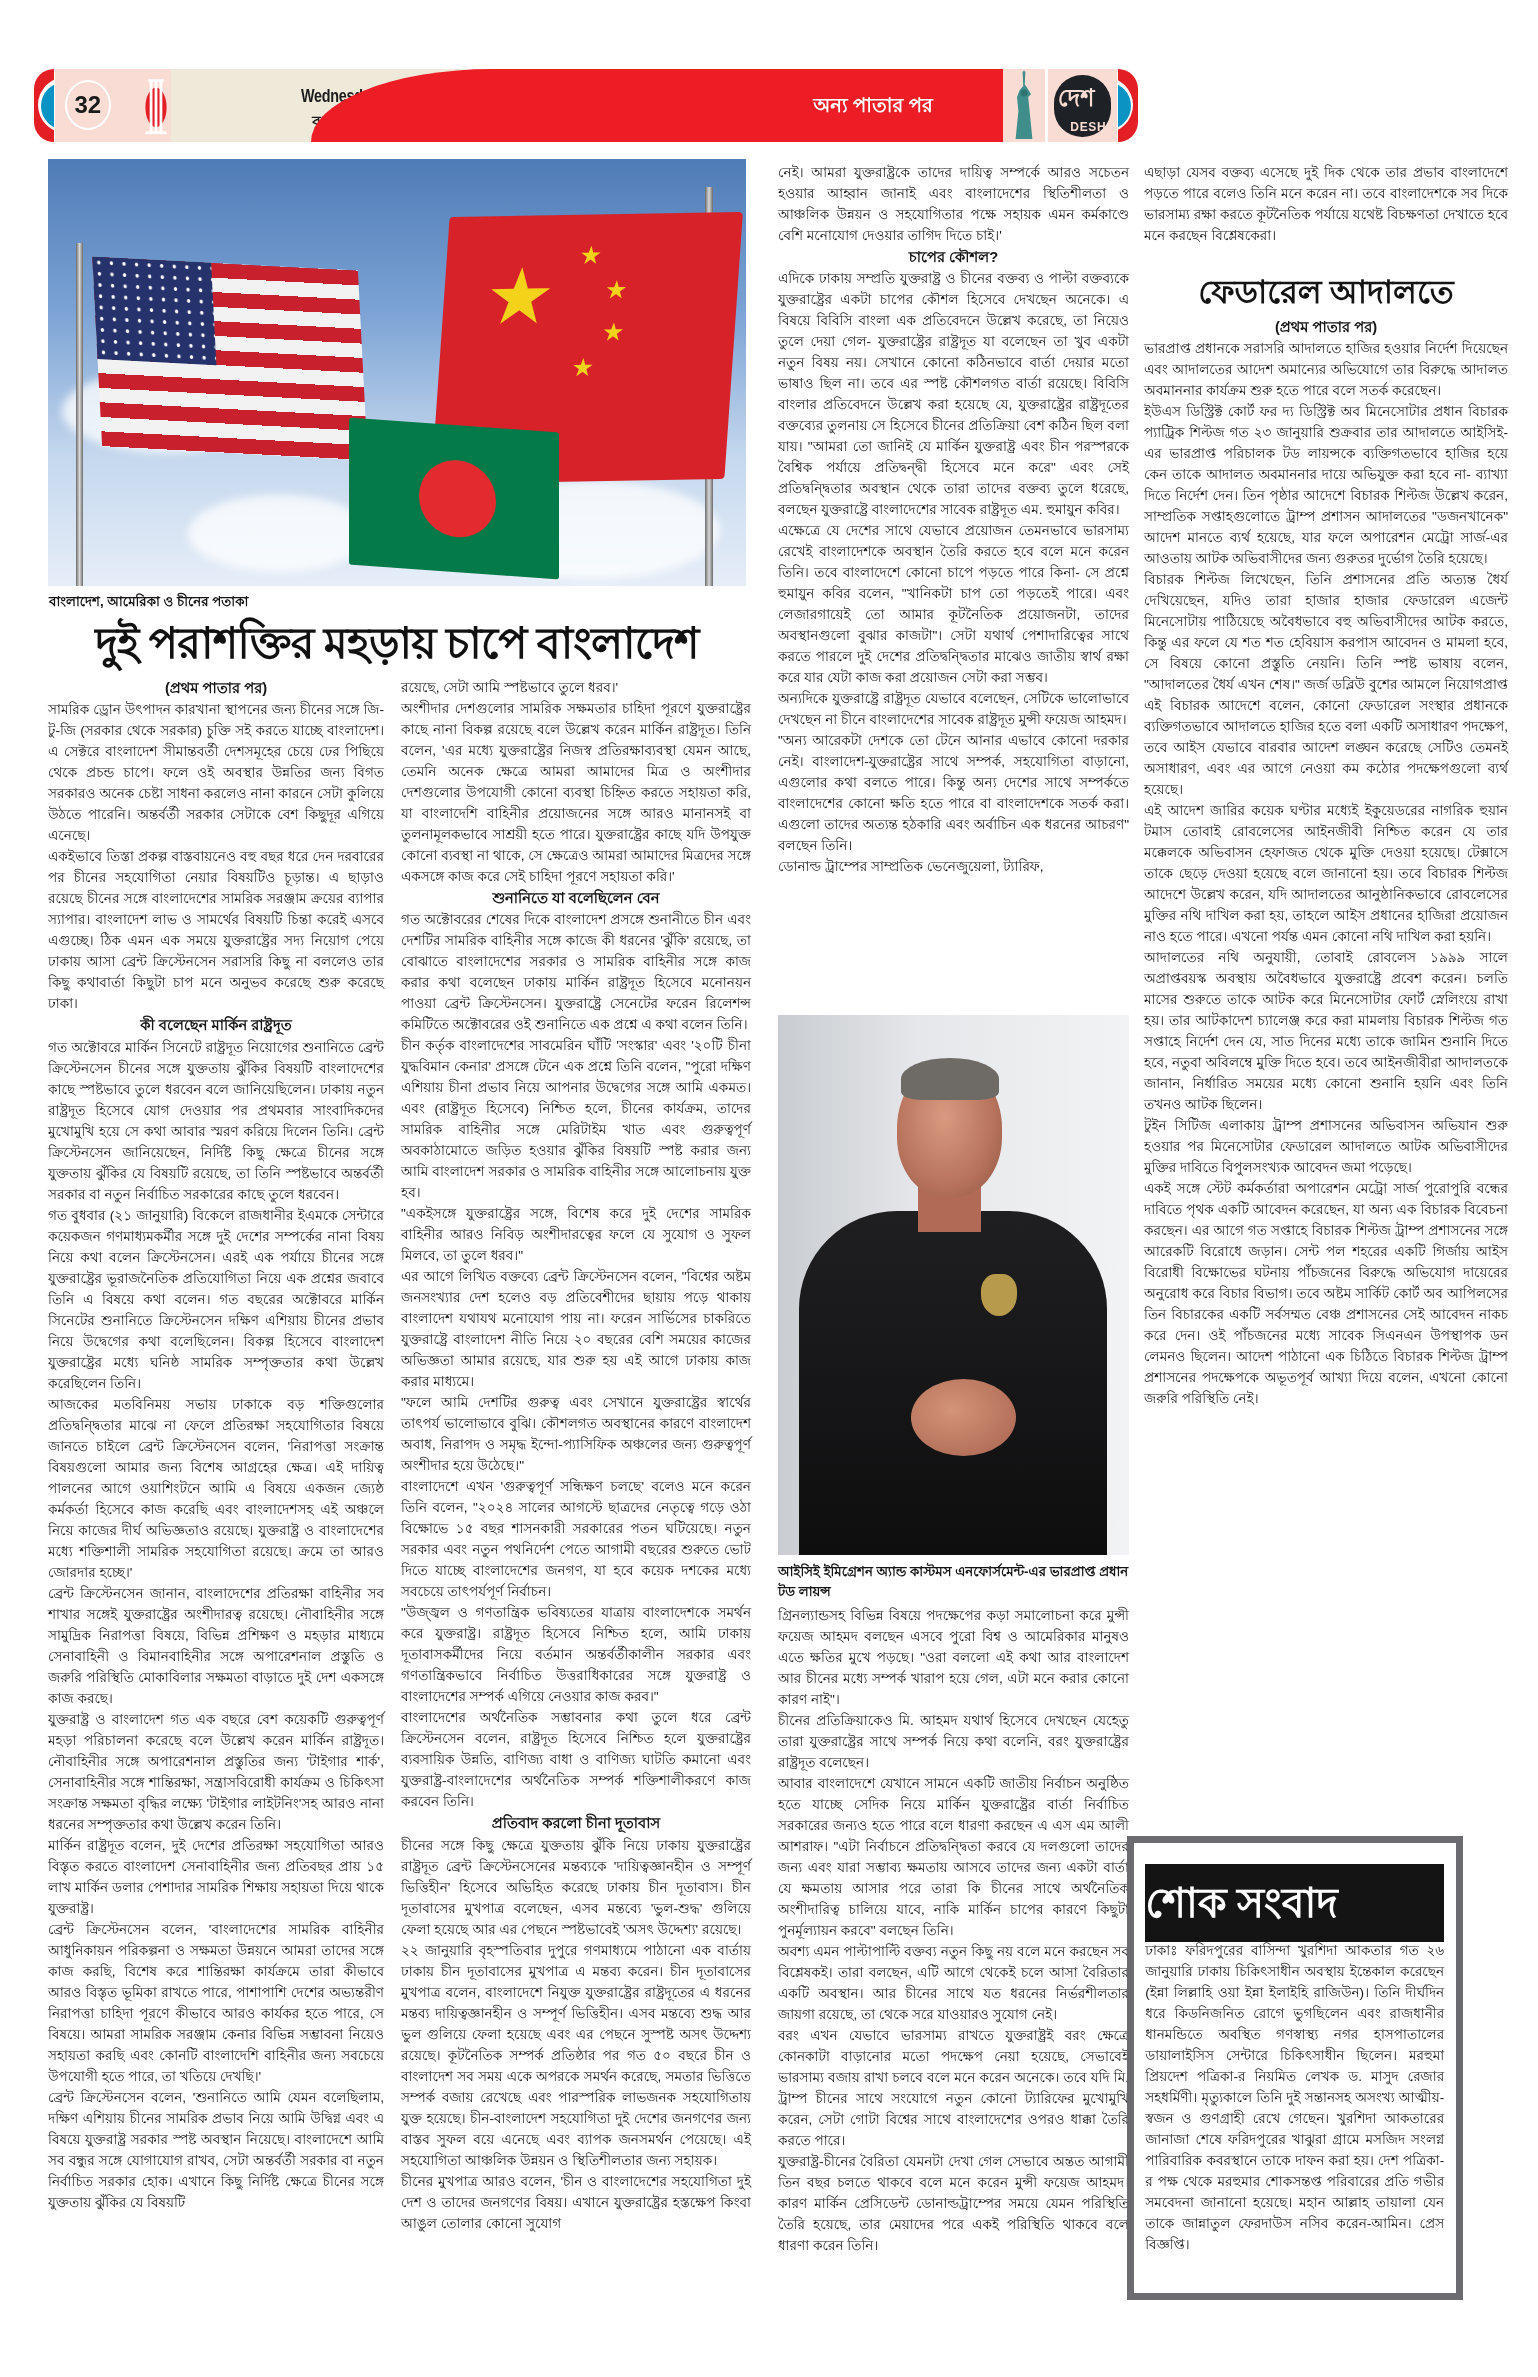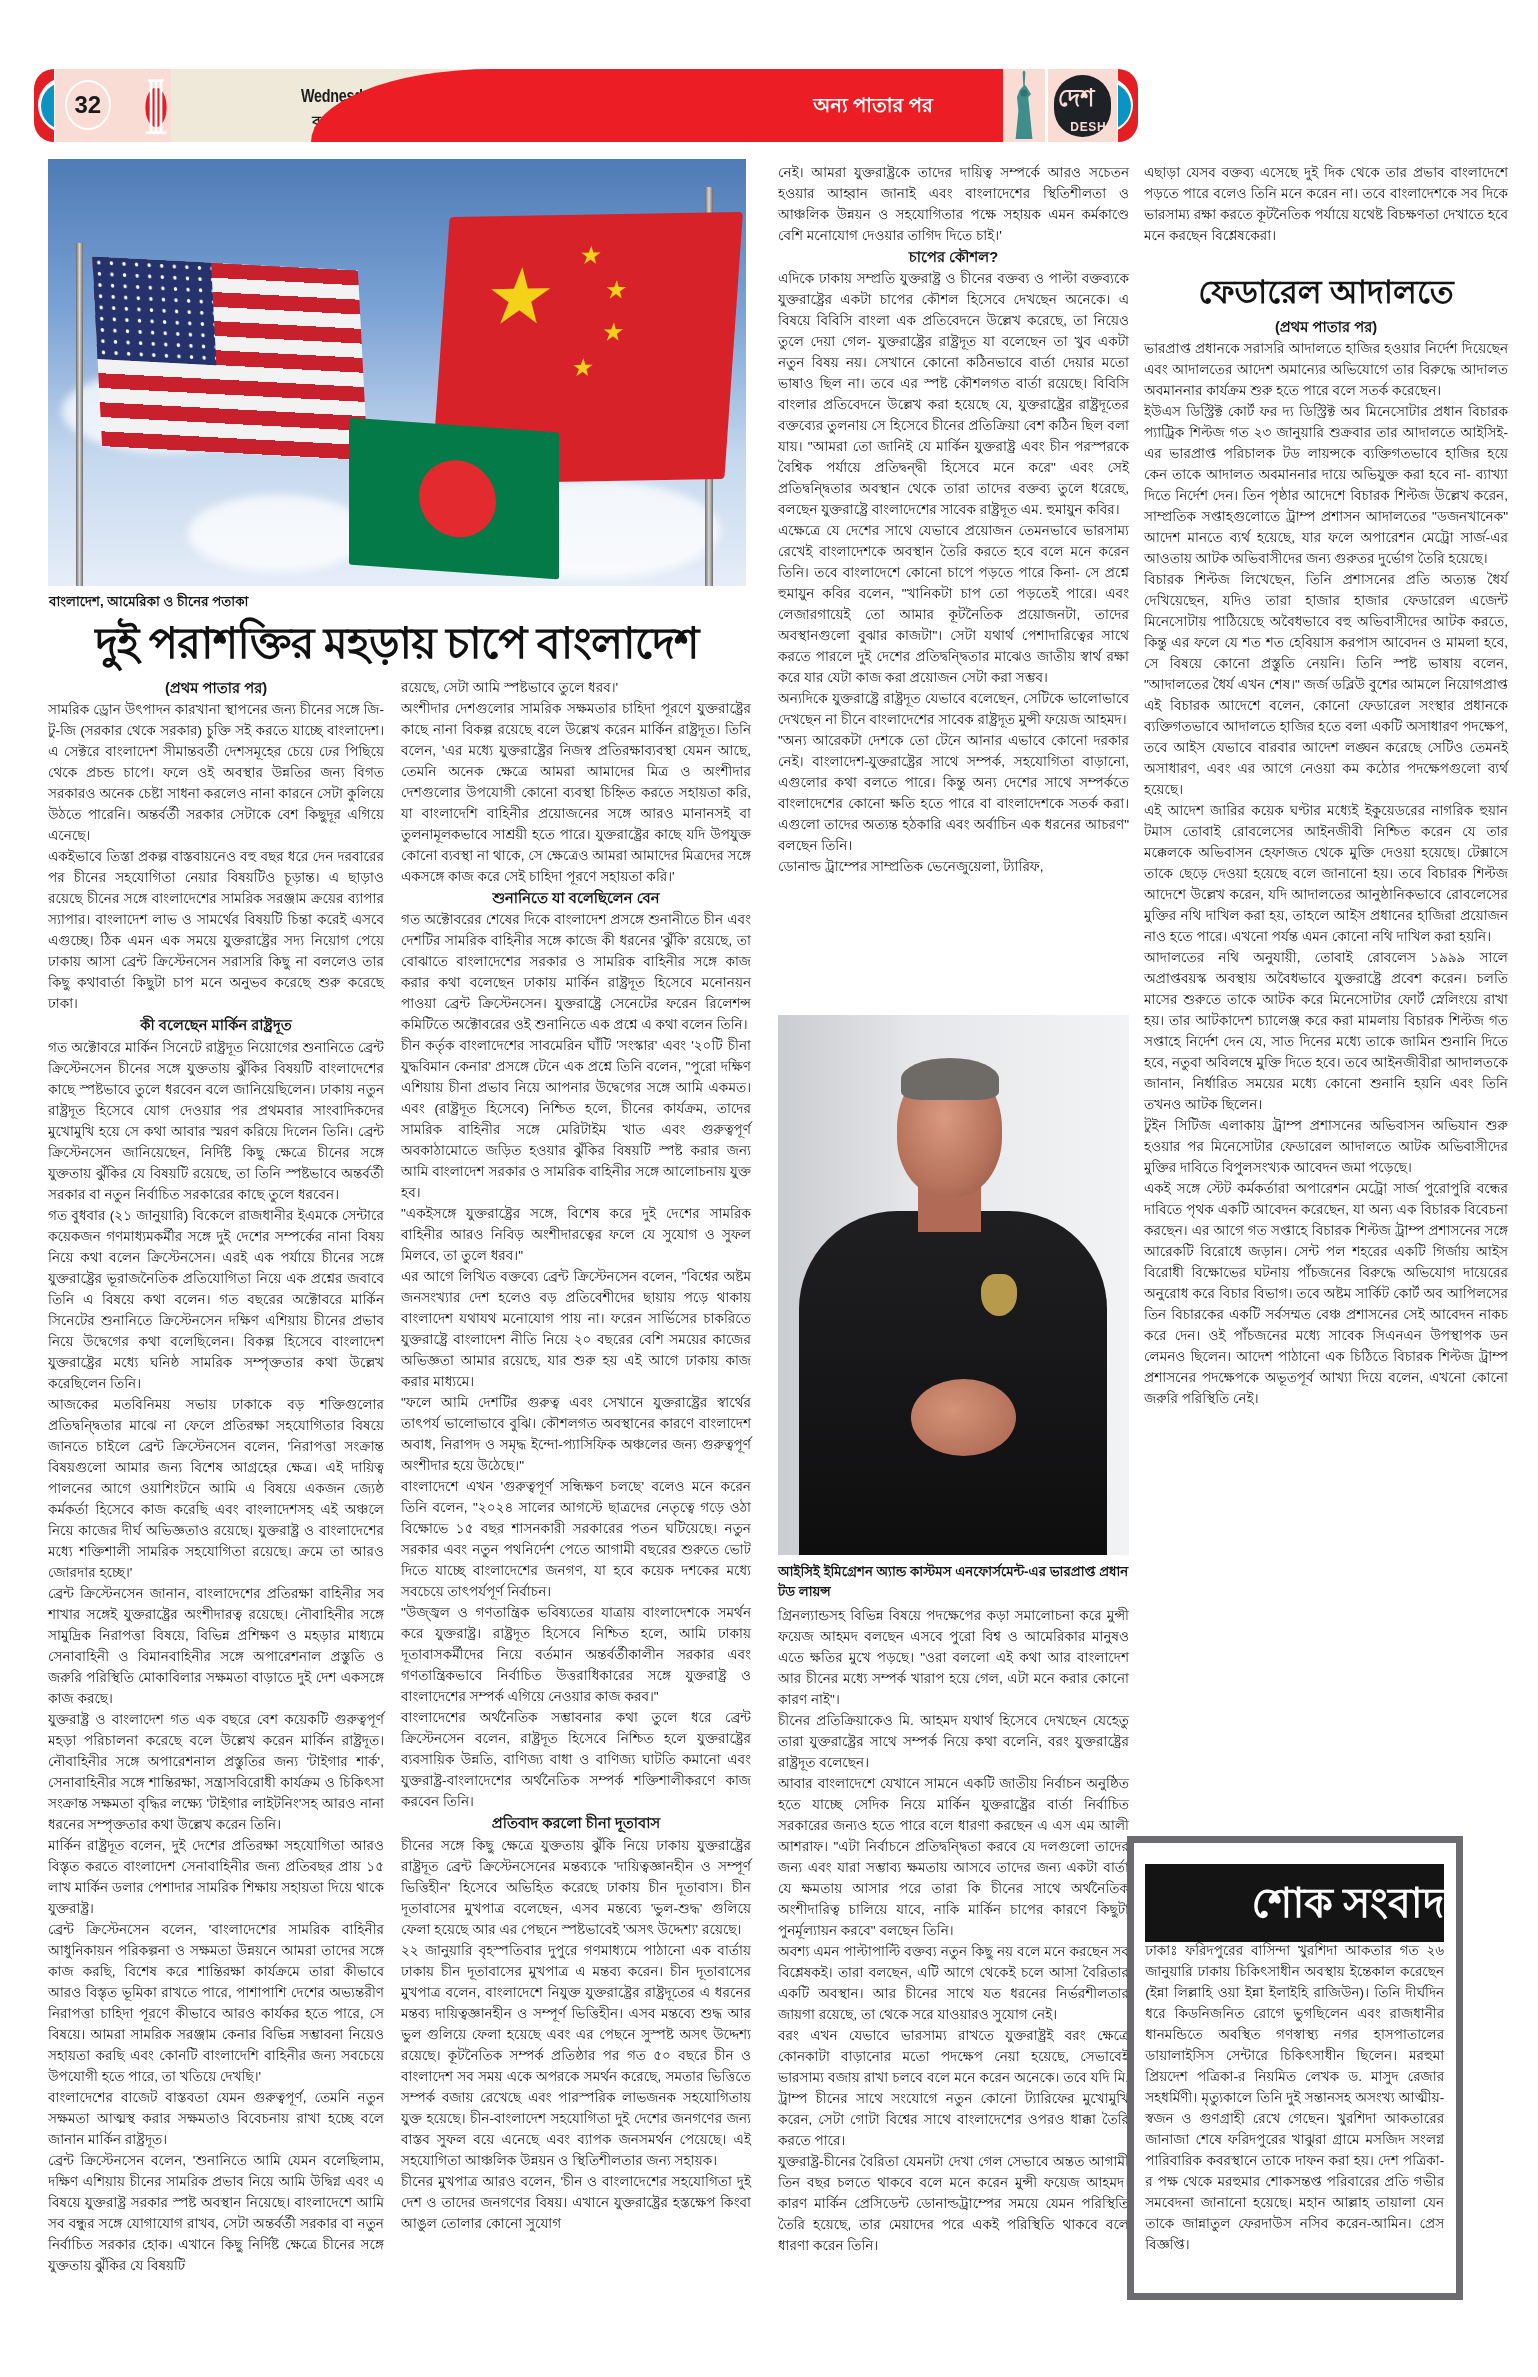--- a/index.html
+++ b/index.html
@@ -62,21 +62,21 @@
   .officer-photo .body { position: absolute; left: 21px; top: 196px; width: 308px; height: 364px; border-radius: 98px 98px 0 0; background: linear-gradient(180deg, #1f1f21, #0d0d0e); }
   .officer-photo .badge { position: absolute; left: 203px; top: 259px; width: 36px; height: 42px; border-radius: 40% 40% 50% 50%; background: #b89a4c; }
   .officer-photo .hand { position: absolute; left: 133px; top: 364px; width: 105px; height: 77px; border-radius: 50%; background: radial-gradient(ellipse at 40% 40%, #d49478, #a8624e); }
   .officer-caption { position: absolute; left: 778px; top: 1562px; width: 351px; font-family: "Liberation Sans", sans-serif; font-weight: bold; font-size: 13.3px; line-height: 19.6px; }
 
   
   .right-head { position: absolute; left: 1144px; top: 271px; width: 364px; text-align: center; font-family: "Liberation Serif", serif; font-weight: bold; font-size: 32px; line-height: 42px; }
 
   
   .obit { position: absolute; left: 1127px; top: 1836px; width: 336px; height: 464px; border: 7px solid #6c6c70; background: #fff; }
-  .obit-title { position: absolute; left: 11.2px; top: 21px; width: 299px; height: 78px; background: #141414; color: #fff; font-family: "Liberation Serif", serif; font-weight: bold; font-size: 41px; line-height: 78px; text-align: right; }
+  .obit-title { position: absolute; left: 11.2px; top: 21px; width: 299px; height: 78px; background: #141414; color: #fff; font-family: "Liberation Serif", serif; font-weight: bold; font-size: 41px; line-height: 78px; text-align: left; }
   .obit-body { position: absolute; left: 11.2px; top: 97px; width: 299px; }
 </style>
 </head>
 <body>
 
 <div class="masthead">
   <div class="mh-cap-left">
       <div class="dot"></div>
     </div>
   <div class="mh-pagebox">
@@ -145,21 +145,20 @@
   <p>সামরিক ড্রোন উৎপাদন কারখানা স্থাপনের জন্য চীনের সঙ্গে জি-টু-জি (সরকার থেকে সরকার) চুক্তি সই করতে যাচ্ছে বাংলাদেশ। এ সেক্টরে বাংলাদেশ সীমান্তবর্তী দেশসমূহের চেয়ে ঢের পিছিয়ে থেকে প্রচন্ড চাপে। ফলে ওই অবস্থার উন্নতির জন্য বিগত সরকারও অনেক চেষ্টা সাধনা করলেও নানা কারনে সেটা কুলিয়ে উঠতে পারেনি। অন্তর্বর্তী সরকার সেটাকে বেশ কিছুদূর এগিয়ে এনেছে।</p>
   <p>একইভাবে তিস্তা প্রকল্প বাস্তবায়নেও বহু বছর ধরে দেন দরবারের পর চীনের সহযোগিতা নেয়ার বিষয়টিও চূড়ান্ত। এ ছাড়াও রয়েছে চীনের সঙ্গে বাংলাদেশের সামরিক সরঞ্জাম ক্রয়ের ব্যাপার স্যাপার। বাংলাদেশ লাভ ও সামর্থের বিষয়টি চিন্তা করেই এসবে এগুচ্ছে। ঠিক এমন এক সময়ে যুক্তরাষ্ট্রের সদ্য নিয়োগ পেয়ে ঢাকায় আসা ব্রেন্ট ক্রিস্টেনসেন সরাসরি কিছু না বললেও তার কিছু কথাবার্তা কিছুটা চাপ মনে অনুভব করেছে শুরু করেছে ঢাকা।</p>
   <div class="subhead">কী বলেছেন মার্কিন রাষ্ট্রদূত</div>
   <p>গত অক্টোবরে মার্কিন সিনেটে রাষ্ট্রদূত নিয়োগের শুনানিতে ব্রেন্ট ক্রিস্টেনসেন চীনের সঙ্গে যুক্ততায় ঝুঁকির বিষয়টি বাংলাদেশের কাছে স্পষ্টভাবে তুলে ধরবেন বলে জানিয়েছিলেন। ঢাকায় নতুন রাষ্ট্রদূত হিসেবে যোগ দেওয়ার পর প্রথমবার সাংবাদিকদের মুখোমুখি হয়ে সে কথা আবার স্মরণ করিয়ে দিলেন তিনি। ব্রেন্ট ক্রিস্টেনসেন জানিয়েছেন, নির্দিষ্ট কিছু ক্ষেত্রে চীনের সঙ্গে যুক্ততায় ঝুঁকির যে বিষয়টি রয়েছে, তা তিনি স্পষ্টভাবে অন্তর্বর্তী সরকার বা নতুন নির্বাচিত সরকারের কাছে তুলে ধরবেন।</p>
   <p>গত বুধবার (২১ জানুয়ারি) বিকেলে রাজধানীর ইএমকে সেন্টারে কয়েকজন গণমাধ্যমকর্মীর সঙ্গে দুই দেশের সম্পর্কের নানা বিষয় নিয়ে কথা বলেন ক্রিস্টেনসেন। এরই এক পর্যায়ে চীনের সঙ্গে যুক্তরাষ্ট্রের ভূরাজনৈতিক প্রতিযোগিতা নিয়ে এক প্রশ্নের জবাবে তিনি এ বিষয়ে কথা বলেন। গত বছরের অক্টোবরে মার্কিন সিনেটের শুনানিতে ক্রিস্টেনসেন দক্ষিণ এশিয়ায় চীনের প্রভাব নিয়ে উদ্বেগের কথা বলেছিলেন। বিকল্প হিসেবে বাংলাদেশ যুক্তরাষ্ট্রের মধ্যে ঘনিষ্ঠ সামরিক সম্পৃক্ততার কথা উল্লেখ করেছিলেন তিনি।</p>
   <p>আজকের মতবিনিময় সভায় ঢাকাকে বড় শক্তিগুলোর প্রতিদ্বন্দ্বিতার মাঝে না ফেলে প্রতিরক্ষা সহযোগিতার বিষয়ে জানতে চাইলে ব্রেন্ট ক্রিস্টেনসেন বলেন, 'নিরাপত্তা সংক্রান্ত বিষয়গুলো আমার জন্য বিশেষ আগ্রহের ক্ষেত্র। এই দায়িত্ব পালনের আগে ওয়াশিংটনে আমি এ বিষয়ে একজন জ্যেষ্ঠ কর্মকর্তা হিসেবে কাজ করেছি এবং বাংলাদেশসহ এই অঞ্চলে নিয়ে কাজের দীর্ঘ অভিজ্ঞতাও রয়েছে। যুক্তরাষ্ট্র ও বাংলাদেশের মধ্যে শক্তিশালী সামরিক সহযোগিতা রয়েছে। ক্রমে তা আরও জোরদার হচ্ছে।'</p>
   <p>ব্রেন্ট ক্রিস্টেনসেন জানান, বাংলাদেশের প্রতিরক্ষা বাহিনীর সব শাখার সঙ্গেই যুক্তরাষ্ট্রের অংশীদারত্ব রয়েছে। নৌবাহিনীর সঙ্গে সামুদ্রিক নিরাপত্তা বিষয়ে, বিভিন্ন প্রশিক্ষণ ও মহড়ার মাধ্যমে সেনাবাহিনী ও বিমানবাহিনীর সঙ্গে অপারেশনাল প্রস্তুতি ও জরুরি পরিস্থিতি মোকাবিলার সক্ষমতা বাড়াতে দুই দেশ একসঙ্গে কাজ করছে।</p>
   <p>যুক্তরাষ্ট্র ও বাংলাদেশ গত এক বছরে বেশ কয়েকটি গুরুত্বপূর্ণ মহড়া পরিচালনা করেছে বলে উল্লেখ করেন মার্কিন রাষ্ট্রদূত। নৌবাহিনীর সঙ্গে অপারেশনাল প্রস্তুতির জন্য 'টাইগার শার্ক', সেনাবাহিনীর সঙ্গে শান্তিরক্ষা, সন্ত্রাসবিরোধী কার্যক্রম ও চিকিৎসা সংক্রান্ত সক্ষমতা বৃদ্ধির লক্ষ্যে 'টাইগার লাইটনিং'সহ আরও নানা ধরনের সম্পৃক্ততার কথা উল্লেখ করেন তিনি।</p>
   <p>মার্কিন রাষ্ট্রদূত বলেন, দুই দেশের প্রতিরক্ষা সহযোগিতা আরও বিস্তৃত করতে বাংলাদেশ সেনাবাহিনীর জন্য প্রতিবছর প্রায় ১৫ লাখ মার্কিন ডলার পেশাদার সামরিক শিক্ষায় সহায়তা দিয়ে থাকে যুক্তরাষ্ট্র।</p>
   <p>ব্রেন্ট ক্রিস্টেনসেন বলেন, 'বাংলাদেশের সামরিক বাহিনীর আধুনিকায়ন পরিকল্পনা ও সক্ষমতা উন্নয়নে আমরা তাদের সঙ্গে কাজ করছি, বিশেষ করে শান্তিরক্ষা কার্যক্রমে তারা কীভাবে আরও বিস্তৃত ভূমিকা রাখতে পারে, পাশাপাশি দেশের অভ্যন্তরীণ নিরাপত্তা চাহিদা পূরণে কীভাবে আরও কার্যকর হতে পারে, সে বিষয়ে। আমরা সামরিক সরঞ্জাম কেনার বিভিন্ন সম্ভাবনা নিয়েও সহায়তা করছি এবং কোনটি বাংলাদেশি বাহিনীর জন্য সবচেয়ে উপযোগী হতে পারে, তা খতিয়ে দেখছি।'</p>
-  <p>বাংলাদেশের বাজেট বাস্তবতা যেমন গুরুত্বপূর্ণ, তেমনি নতুন সক্ষমতা আত্মস্থ করার সক্ষমতাও বিবেচনায় রাখা হচ্ছে বলে জানান মার্কিন রাষ্ট্রদূত।</p>
   <p>ব্রেন্ট ক্রিস্টেনসেন বলেন, 'শুনানিতে আমি যেমন বলেছিলাম, দক্ষিণ এশিয়ায় চীনের সামরিক প্রভাব নিয়ে আমি উদ্বিগ্ন এবং এ বিষয়ে যুক্তরাষ্ট্র সরকার স্পষ্ট অবস্থান নিয়েছে। বাংলাদেশে আমি সব বন্ধুর সঙ্গে যোগাযোগ রাখব, সেটা অন্তর্বর্তী সরকার বা নতুন নির্বাচিত সরকার হোক। এখানে কিছু নির্দিষ্ট ক্ষেত্রে চীনের সঙ্গে যুক্ততায় ঝুঁকির যে বিষয়টি</p>
 </div>
 
 <div class="col" style="left:401px;top:677px;width:350px;">
   <p>রয়েছে, সেটা আমি স্পষ্টভাবে তুলে ধরব।'</p>
   <p>অংশীদার দেশগুলোর সামরিক সক্ষমতার চাহিদা পূরণে যুক্তরাষ্ট্রের কাছে নানা বিকল্প রয়েছে বলে উল্লেখ করেন মার্কিন রাষ্ট্রদূত। তিনি বলেন, 'এর মধ্যে যুক্তরাষ্ট্রের নিজস্ব প্রতিরক্ষাব্যবস্থা যেমন আছে, তেমনি অনেক ক্ষেত্রে আমরা আমাদের মিত্র ও অংশীদার দেশগুলোর উপযোগী কোনো ব্যবস্থা চিহ্নিত করতে সহায়তা করি, যা বাংলাদেশি বাহিনীর প্রয়োজনের সঙ্গে আরও মানানসই বা তুলনামূলকভাবে সাশ্রয়ী হতে পারে। যুক্তরাষ্ট্রের কাছে যদি উপযুক্ত কোনো ব্যবস্থা না থাকে, সে ক্ষেত্রেও আমরা আমাদের মিত্রদের সঙ্গে একসঙ্গে কাজ করে সেই চাহিদা পূরণে সহায়তা করি।'</p>
   <div class="subhead">শুনানিতে যা বলেছিলেন বেন</div>
   <p>গত অক্টোবরের শেষের দিকে বাংলাদেশ প্রসঙ্গে শুনানীতে চীন এবং দেশটির সামরিক বাহিনীর সঙ্গে কাজে কী ধরনের 'ঝুঁকি' রয়েছে, তা বোঝাতে বাংলাদেশের সরকার ও সামরিক বাহিনীর সঙ্গে কাজ করার কথা বলেছেন ঢাকায় মার্কিন রাষ্ট্রদূত হিসেবে মনোনয়ন পাওয়া ব্রেন্ট ক্রিস্টেনসেন। যুক্তরাষ্ট্রে সেনেটের ফরেন রিলেশন্স কমিটিতে অক্টোবরের ওই শুনানিতে এক প্রশ্নে এ কথা বলেন তিনি।</p>
   <p>চীন কর্তৃক বাংলাদেশের সাবমেরিন ঘাঁটি 'সংস্কার' এবং '২০টি চীনা যুদ্ধবিমান কেনার' প্রসঙ্গে টেনে এক প্রশ্নে তিনি বলেন, "পুরো দক্ষিণ এশিয়ায় চীনা প্রভাব নিয়ে আপনার উদ্বেগের সঙ্গে আমি একমত। এবং (রাষ্ট্রদূত হিসেবে) নিশ্চিত হলে, চীনের কার্যক্রম, তাদের সামরিক বাহিনীর সঙ্গে মেরিটাইম খাত এবং গুরুত্বপূর্ণ অবকাঠামোতে জড়িত হওয়ার ঝুঁকির বিষয়টি স্পষ্ট করার জন্য আমি বাংলাদেশ সরকার ও সামরিক বাহিনীর সঙ্গে আলোচনায় যুক্ত হব।</p>
   <p>"একইসঙ্গে যুক্তরাষ্ট্রের সঙ্গে, বিশেষ করে দুই দেশের সামরিক বাহিনীর আরও নিবিড় অংশীদারত্বের ফলে যে সুযোগ ও সুফল মিলবে, তা তুলে ধরব।"</p>

